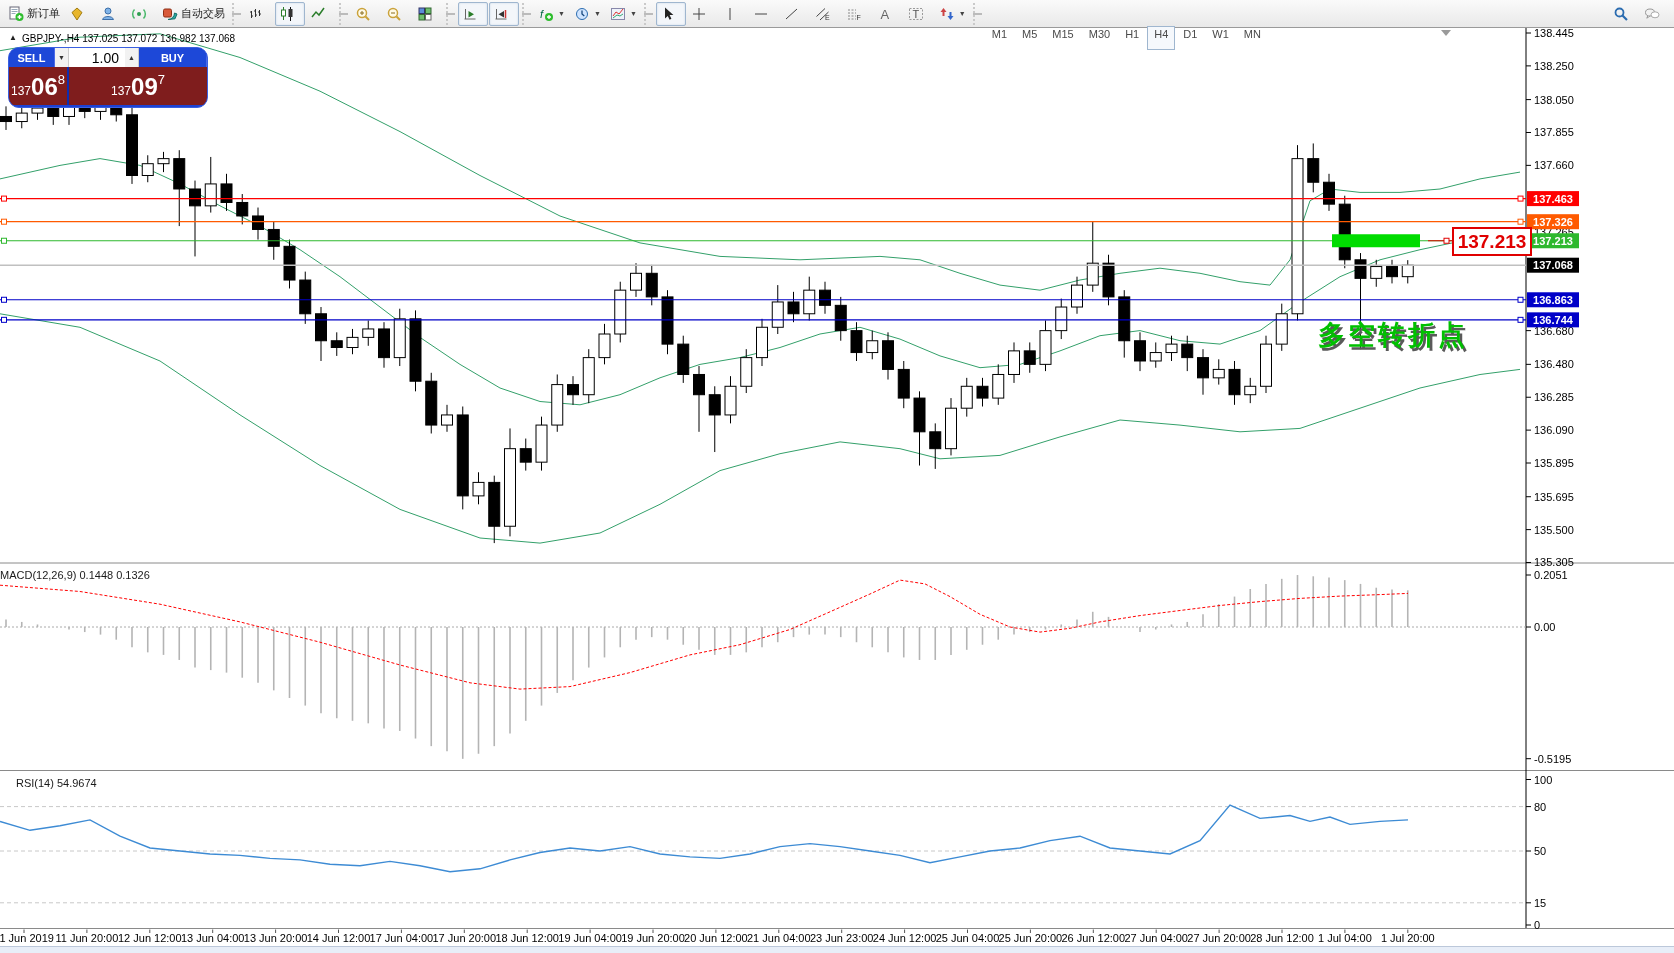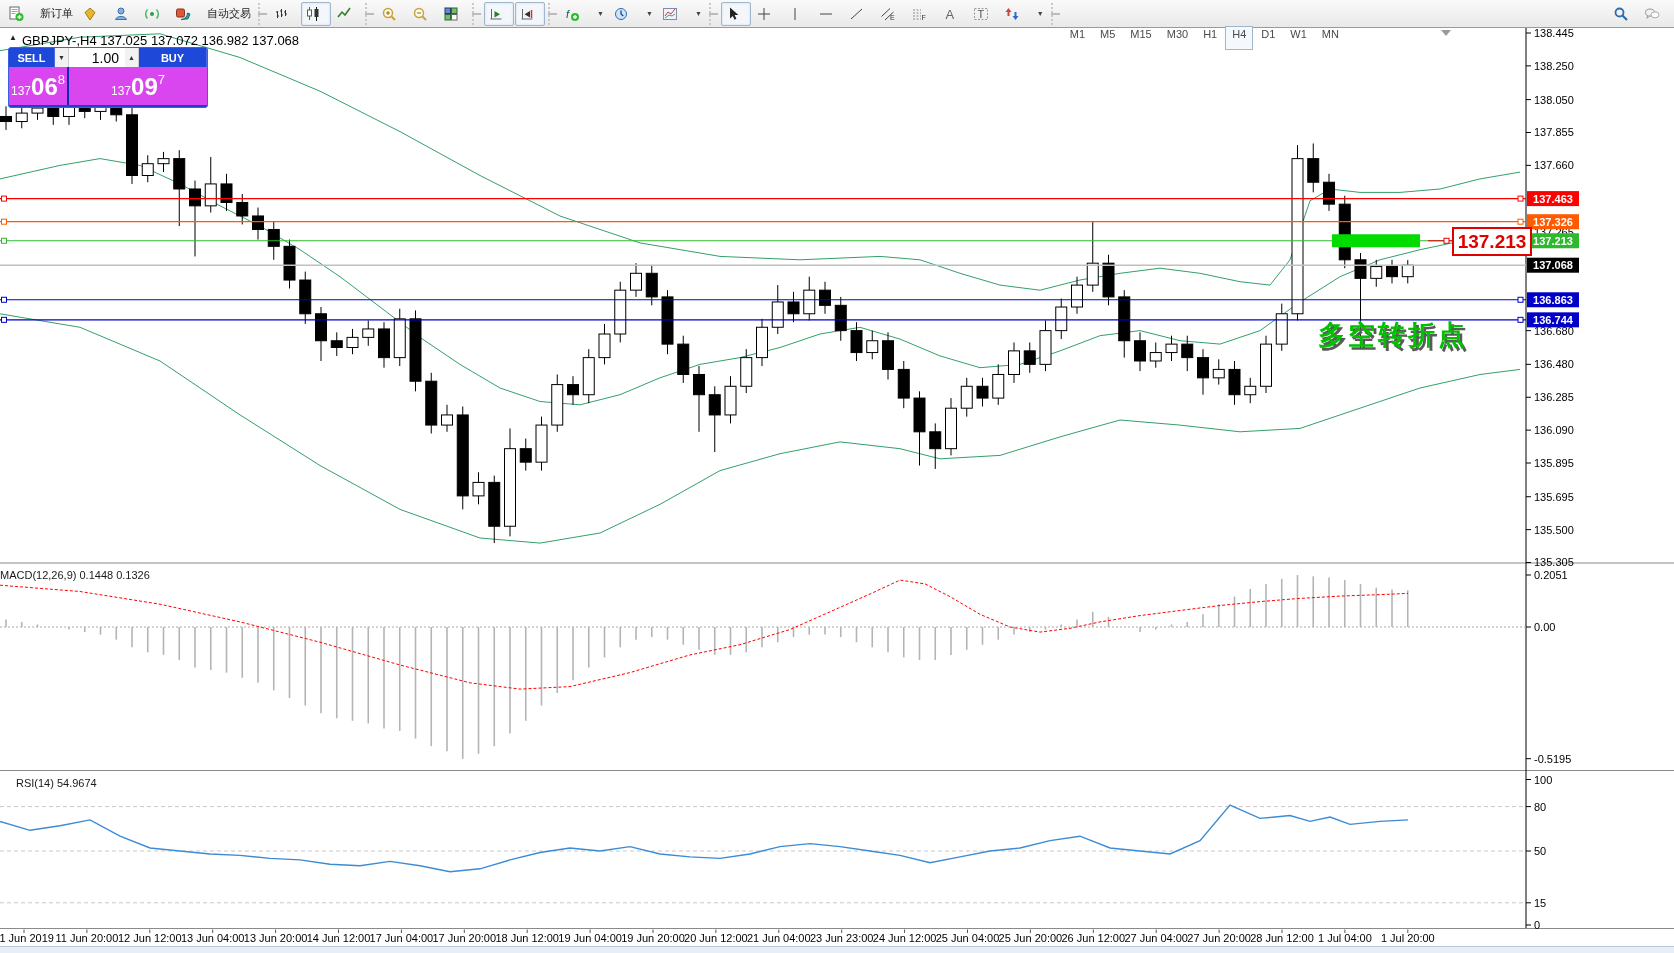--- a/index.html
+++ b/index.html
@@ -1,44 +1,44 @@
 <!DOCTYPE html>
 <html><head>
 <meta charset="utf-8">
 <style>
   html,body{margin:0;padding:0;background:#fff;}
   body{width:1674px;height:953px;position:relative;overflow:hidden;
        font-family:"Liberation Sans","DejaVu Sans",sans-serif;font-size:11px;color:#000;}
   #toolbar{position:absolute;left:0;top:0;width:1674px;height:28px;box-sizing:border-box;
       background:linear-gradient(#fafafa,#e9e9e9);border-bottom:1px solid #9a9a9a;
       display:flex;align-items:center;padding:0 4px;gap:1px;z-index:30;}
-  .tb-btn{height:22px;min-width:22px;display:flex;align-items:center;gap:16px;padding:0 3px;
+  .tb-btn{height:22px;min-width:22px;display:flex;align-items:center;gap:3px;padding:0 3px;
       border:1px solid transparent;border-radius:2px;color:#222;}
   .tb-btn.active{border:1px solid #9fb6cf;background:#f3f6fa;box-shadow:inset 0 0 2px #c6d4e4;}
   .tb-btn svg{display:block;}
   .tb-sep{width:7px;height:22px;margin:0 2px;
       background:linear-gradient(#0000 45%,#bbb 45%,#bbb 55%,#0000 55%);
       border-left:2px dotted #c9c9c9;}
   .tb-caret{font-size:7px;color:#444;margin-left:1px;}
   .tf-btn{height:20px;padding:1px 6px;color:#4a4a4a;font-size:11px;border:1px solid transparent;margin-top:48px;}
   .tf-btn.active{border:1px solid #9fb6cf;background:#f5f8fc;}
   #chart-svg{position:absolute;left:0;top:0;z-index:1;}
   .ovl{position:absolute;z-index:10;}
-  #symbol-title{left:22px;top:33px;font-size:13px;color:#000;}
+  #symbol-title{left:22px;top:33px;font-size:10px;color:#000;}
   #collapse-arrow{left:9px;top:33px;font-size:8px;color:#222;}
   #trade-panel{left:8px;top:47px;width:198px;height:59px;border:1px solid #3a5fe0;background:#1d41d2;
       display:grid;grid-template-columns:46px 14px 56px 14px 1fr;grid-template-rows:19px 38px;
-      border-radius:3px;overflow:hidden;}
+      border-radius:11px;overflow:hidden;}
   .tp-btn{background:#1d48d8;color:#fff;font-weight:bold;font-size:11px;display:flex;
       align-items:center;justify-content:center;border-right:1px solid #4a6ae8;}
   .tp-step{background:#f2f2f2;color:#333;display:flex;align-items:center;justify-content:center;
       font-size:7px;border-right:1px solid #ccc;}
   .tp-vol{background:#fff;color:#000;display:flex;align-items:center;justify-content:flex-end;
       padding-right:6px;font-size:14px;}
-  .tp-price{grid-row:2;background:#d946ef;color:#fff;display:flex;align-items:flex-end;
+  .tp-price{grid-row:2;background:#7f1d1d;color:#fff;display:flex;align-items:flex-end;
       justify-content:center;padding-bottom:3px;}
   .tp-price .small{font-size:12px;margin-bottom:4px;}
   .tp-price .big{font-size:24px;font-weight:bold;line-height:30px;}
   .tp-price .sup{font-size:13px;margin-bottom:15px;}
   #sell-price{grid-column:1/3;border-right:2px solid #0d2db0;}
   #buy-price{grid-column:3/6;}
   #macd-label{left:0;top:569px;color:#1a1a1a;}
   #rsi-label{left:16px;top:777px;color:#1a1a1a;}
   #annotation{left:1318px;top:317px;font-size:27px;font-weight:bold;letter-spacing:3px;
       color:#00c000;text-shadow:2.5px 2.5px 0 #5a5a5a;white-space:nowrap;}

